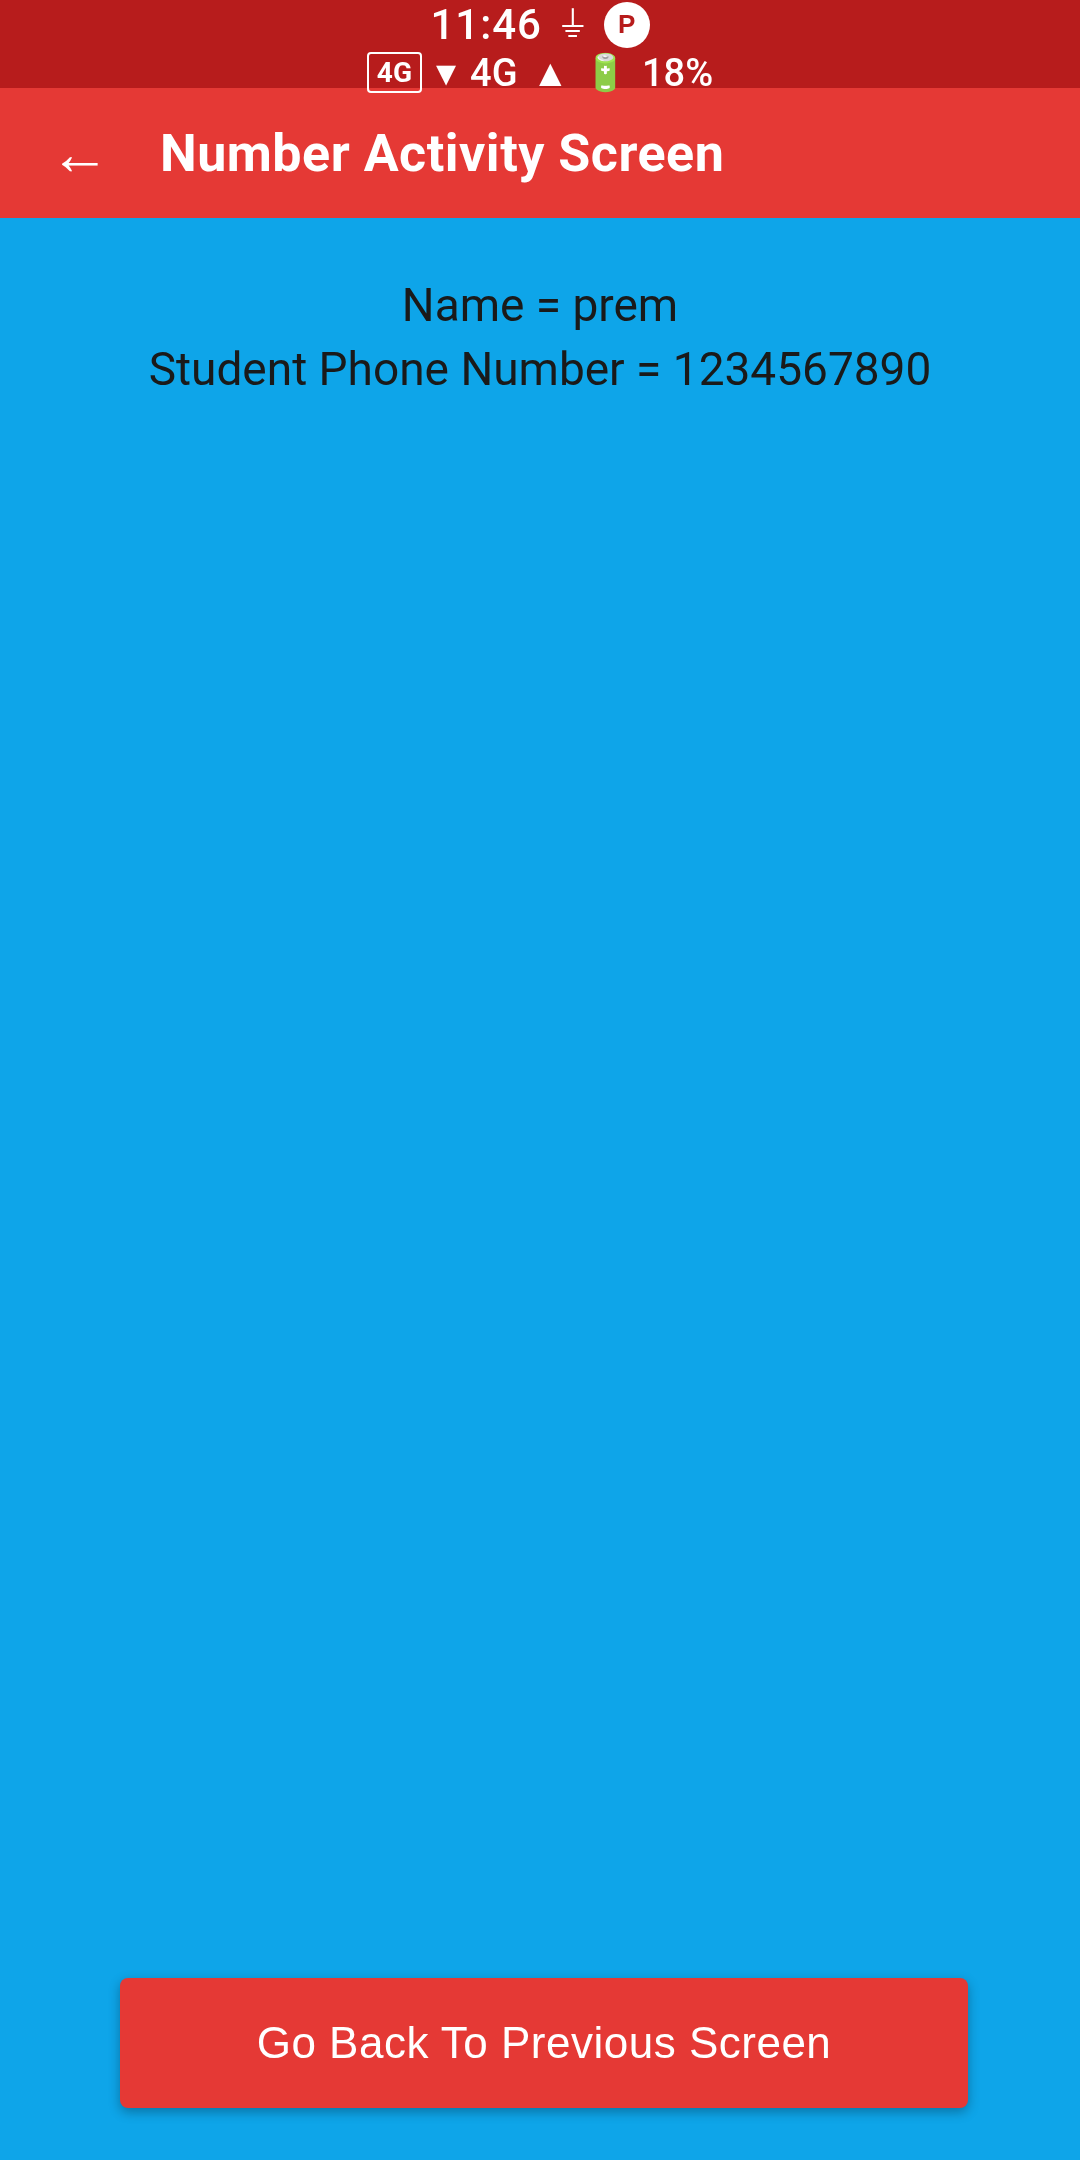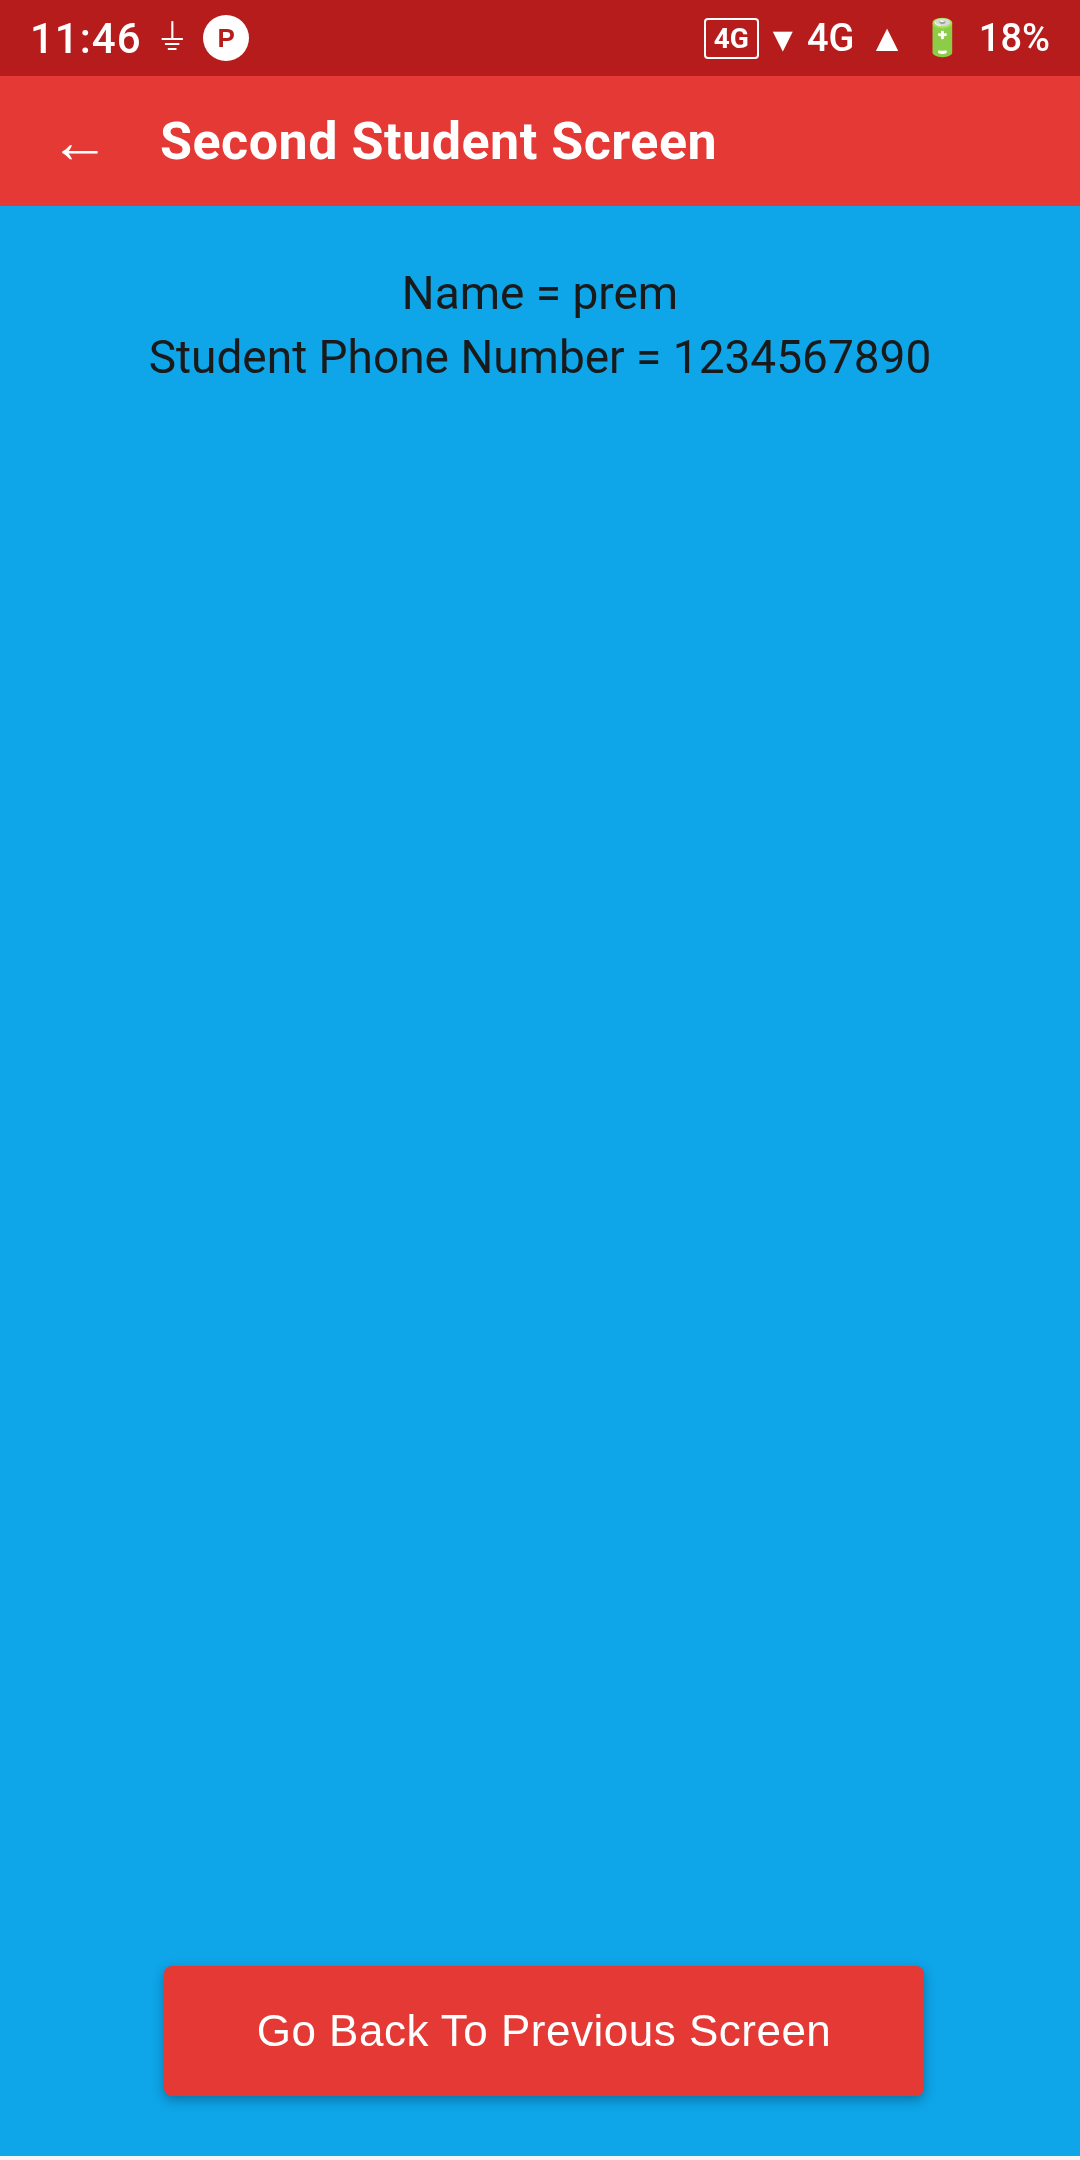--- a/index.html
+++ b/index.html
@@ -13,27 +13,28 @@
       width: 1080px;
       height: 2160px;
       font-family: 'Roboto', Arial, sans-serif;
       background-color: #f5f5f5;
       overflow: hidden;
     }
 
     
     .status-bar {
       width: 100%;
-      height: 76px;
+      height: 88px;
       background-color: #b71c1c;
       display: flex;
       align-items: center;
       justify-content: space-between;
       padding: 0 30px;
       color: white;
+      flex-direction: column;
     }
 
     .status-bar-left {
       display: flex;
       align-items: center;
       gap: 18px;
     }
 
     .status-time {
       font-size: 42px;
@@ -114,21 +115,21 @@
       background-color: #e53935;
       color: white;
       border: none;
       border-radius: 8px;
       padding: 40px 80px;
       font-size: 44px;
       font-weight: 500;
       cursor: pointer;
       letter-spacing: 0.5px;
       box-shadow: 0 4px 12px rgba(0,0,0,0.3);
-      width: 760px;
+      width: 848px;
       text-align: center;
       margin-left: 8px;
     }
 
     .parking-icon {
       font-size: 32px;
       background: white;
       color: #b71c1c;
       border-radius: 50%;
       width: 46px;
@@ -172,21 +173,21 @@
 
     <span style="font-size:36px;">🔋</span>
     <span class="status-right-text">18%</span>
   </div>
 </div>
 
 <div class="app-bar">
   <button class="back-button">
     <span>←</span>
   </button>
-  <span class="app-bar-title">Second Student Screen</span>
+  <span class="app-bar-title">Number Activity Screen</span>
 </div>
 
 <div class="main-content">
 
   <div class="info-container">
     <span class="info-text">Name = prem</span>
     <span class="info-text">Student Phone Number = 1234567890</span>
   </div>
 
   <button class="go-back-button">

